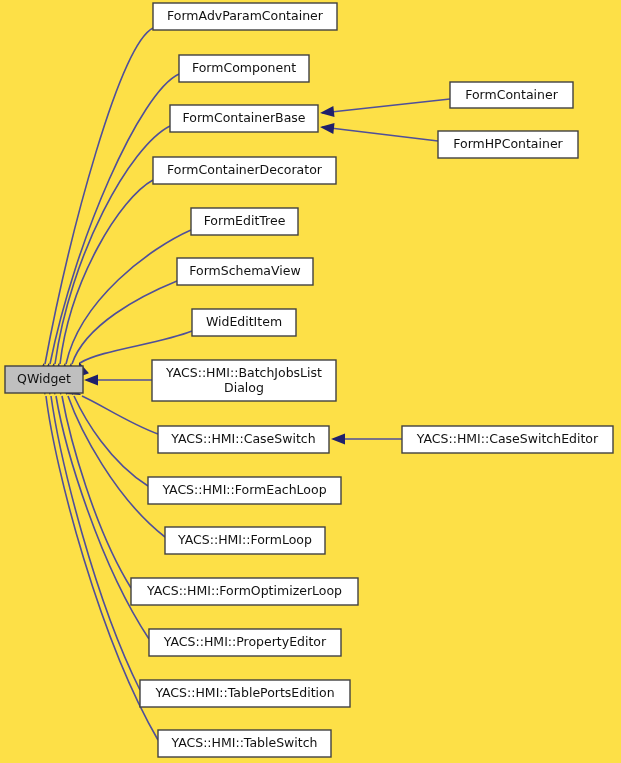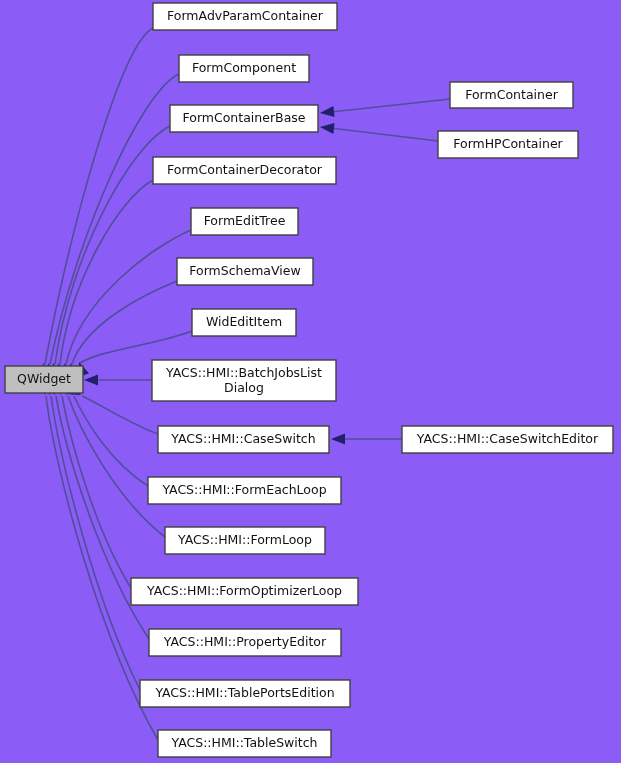--- a/index.html
+++ b/index.html
@@ -39,21 +39,21 @@
     fill: none;
     stroke-width: 1.6px;
   }
   .arrow-head {
     stroke: none;
   }
 </style>
 </head>
 <body>
 
-<div id="diagram-root" style="background: #8b5cf6;">
+<div id="diagram-root" style="background: #fde047;">
   <svg id="graph" viewBox="0 0 621 763" xmlns="http://www.w3.org/2000/svg">
     <g id="edges-layer">
         <g>
           <path d="M153,28 C120,45 70,230 45,364" class="edge-line" stroke="#4f4f9a"></path>
           <polygon points="0,0 14,-5.5 14,5.5" class="arrow-head" fill="#20206b" transform="translate(44,363) rotate(100)"></polygon>
         </g>
         <g>
           <path d="M179,74 C140,92 75,240 50,364" class="edge-line" stroke="#4f4f9a"></path>
           <polygon points="0,0 14,-5.5 14,5.5" class="arrow-head" fill="#20206b" transform="translate(49,363) rotate(102)"></polygon>
         </g>

